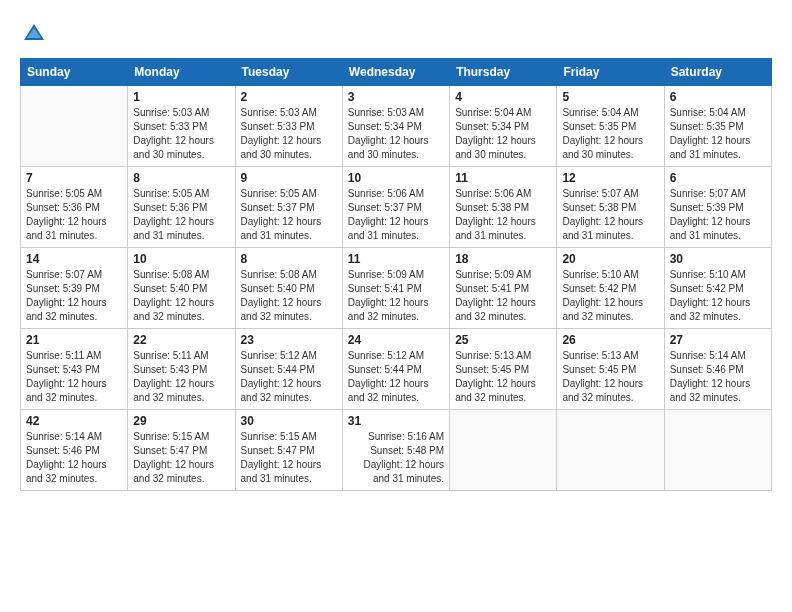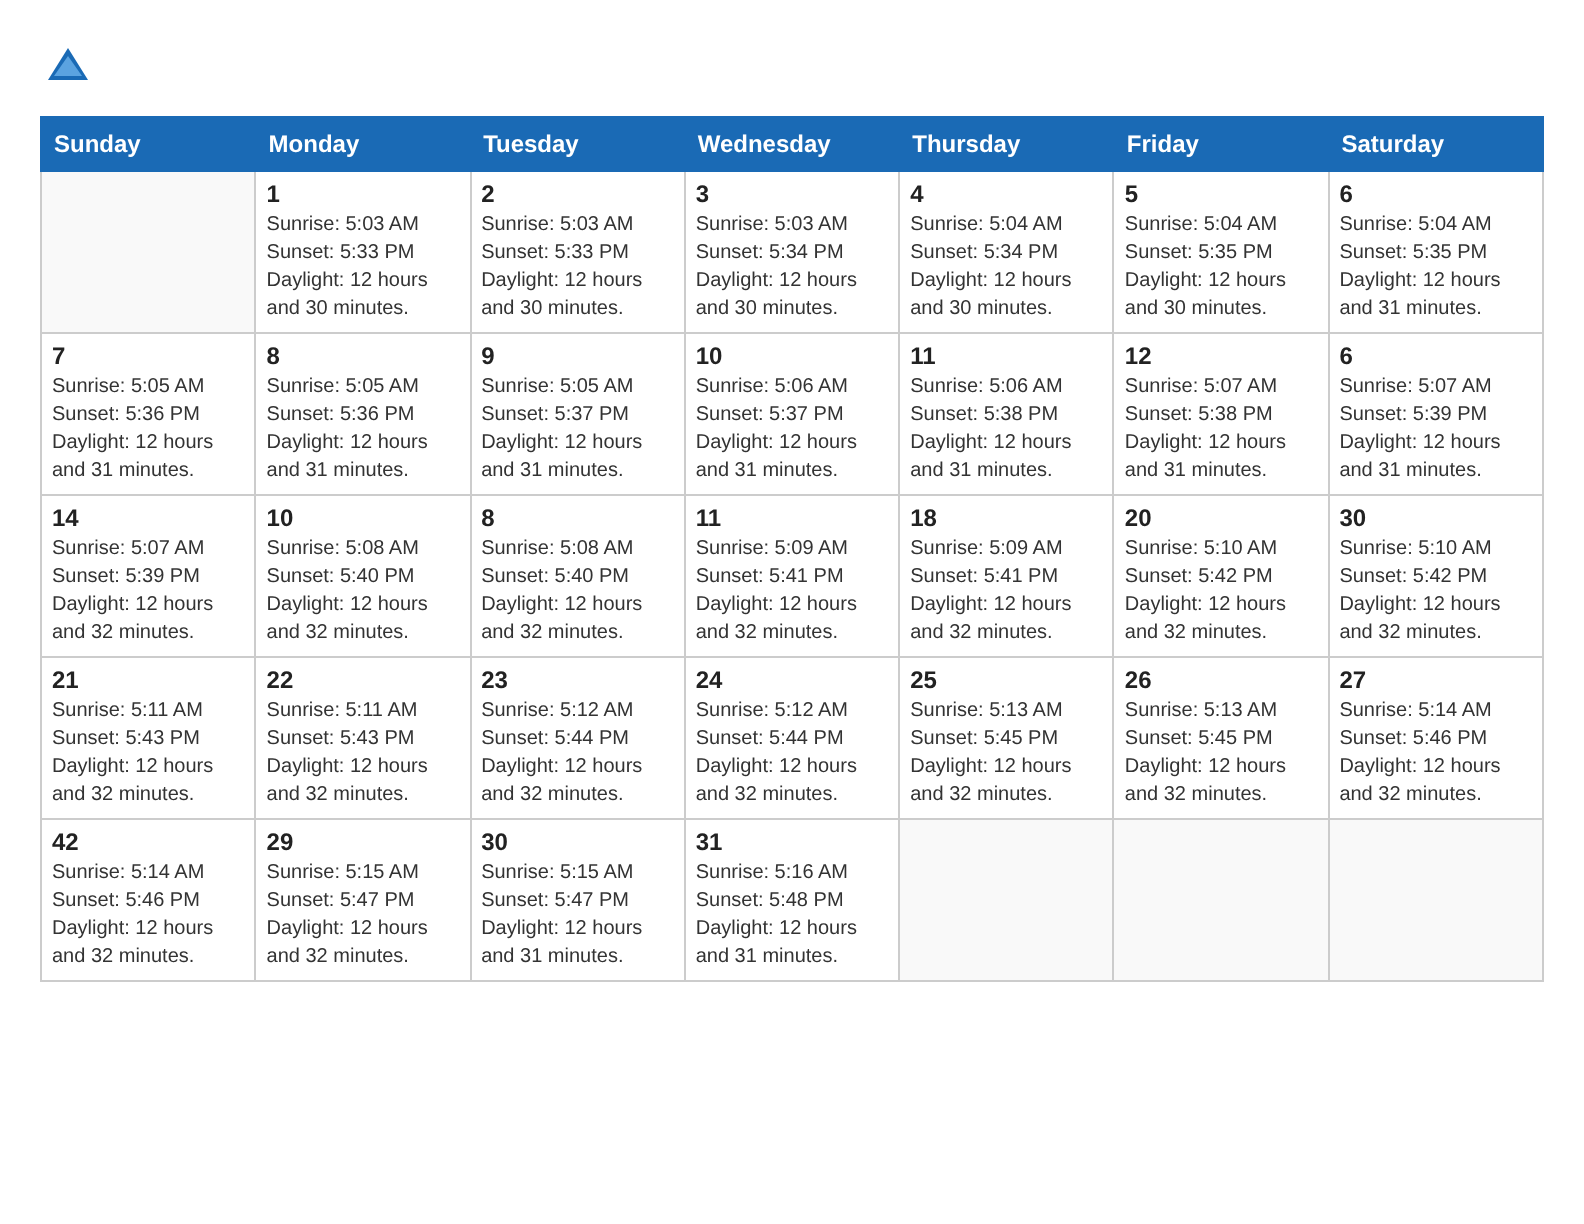--- a/index.html
+++ b/index.html
@@ -339,21 +339,21 @@
         </td>
         <td>
           <span class="day-num">30</span>
           <div class="day-info" style="white-space: pre-line;">Sunrise: 5:15 AM
 Sunset: 5:47 PM
 Daylight: 12 hours
 and 31 minutes.</div>
         </td>
         <td>
           <span class="day-num">31</span>
-          <div class="day-info" style="white-space: pre-line;">Sunrise: 5:16 AM
+          <div class="day-info" style="white-space: pre-line; text-align: right;">Sunrise: 5:16 AM
 Sunset: 5:48 PM
 Daylight: 12 hours
 and 31 minutes.</div>
         </td>
         <td class="empty"></td>
         <td class="empty"></td>
         <td class="empty"></td>
       </tr>
     </tbody>
 </table>

